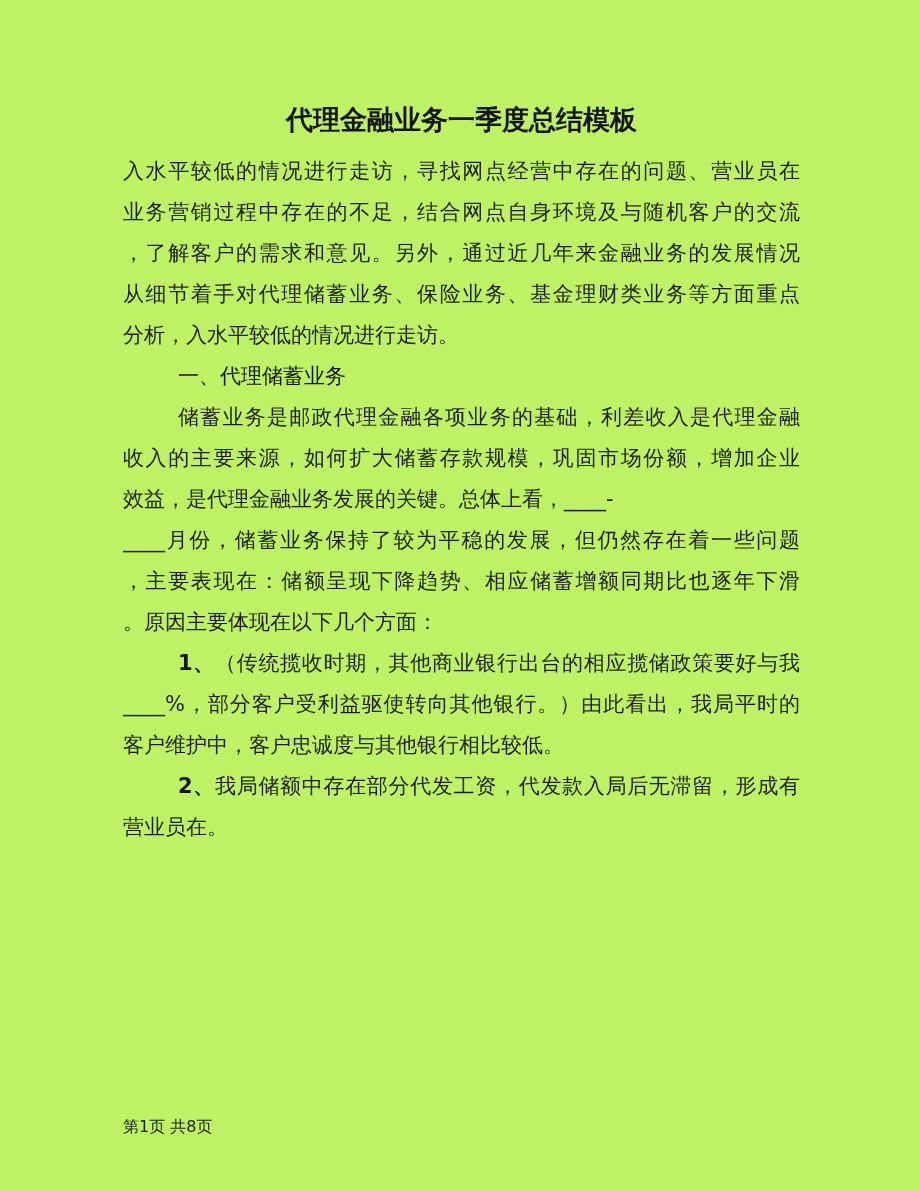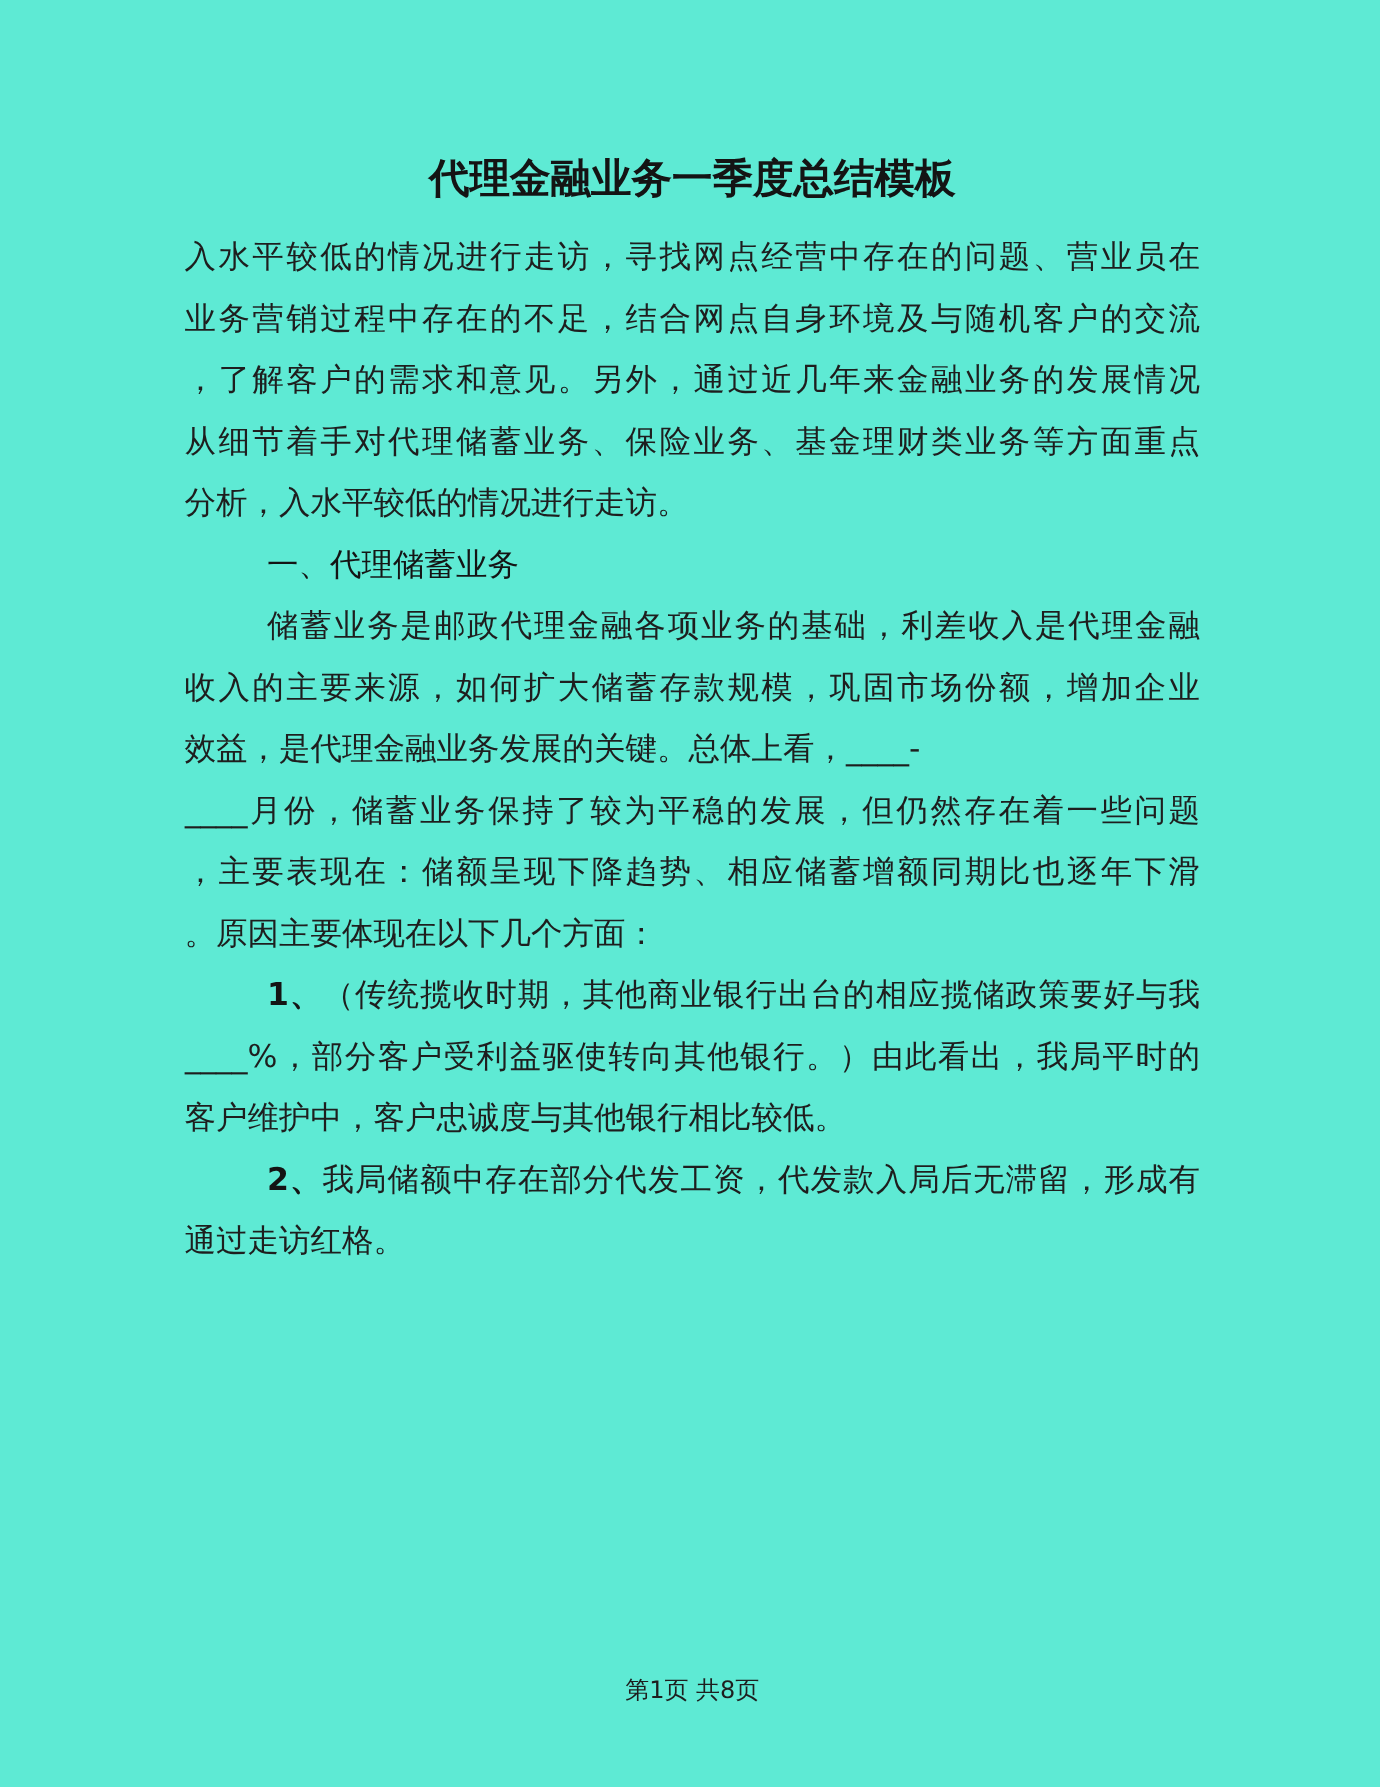--- a/index.html
+++ b/index.html
@@ -10,21 +10,21 @@
   body {
     width: 920px;
     height: 1191px;
     font-family: "DejaVu Sans", sans-serif;
     color: #1e1e1e;
   }
   .page {
     position: relative;
     width: 920px;
     height: 1191px;
-    background: #5eead4;
+    background: #bef264;
     overflow: hidden;
   }
   .doc-title {
     position: absolute;
     top: 99px;
     left: 123px;
     width: 677px;
     margin: 0;
     text-align: center;
     font-size: 27px;
@@ -61,21 +61,20 @@
   }
   .line b {
     font-weight: bold;
     color: #141414;
   }
   .doc-footer {
     position: absolute;
     top: 1112px;
     left: 123px;
     width: 677px;
-    text-align: center;
     font-size: 16px;
     line-height: 30px;
     color: #1e1e1e;
   }
 </style>
 </head>
 <body>
 
 <div class="page">
   <h1 class="doc-title">代理金融业务一季度总结模板</h1>
@@ -99,20 +98,20 @@
         <div class="line fill">，主要表现在：储额呈现下降趋势、相应储蓄增额同期比也逐年下滑</div>
         <div class="line">。原因主要体现在以下几个方面：</div>
       </div>
       <div class="block paragraph">
         <div class="line fill indent"><b>1、</b>（传统揽收时期，其他商业银行出台的相应揽储政策要好与我</div>
         <div class="line fill">____%，部分客户受利益驱使转向其他银行。）由此看出，我局平时的</div>
         <div class="line">客户维护中，客户忠诚度与其他银行相比较低。</div>
       </div>
       <div class="block paragraph">
         <div class="line fill indent"><b>2、</b>我局储额中存在部分代发工资，代发款入局后无滞留，形成有</div>
-        <div class="line">通过走访红格。</div>
+        <div class="line">营业员在。</div>
       </div>
     </div>
 
   <div class="doc-footer">
     <span>第1页 共8页</span>
   </div>
 </div>
 
 </body></html>

